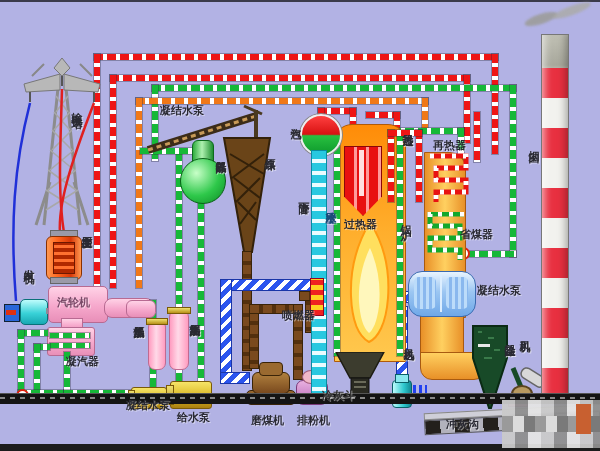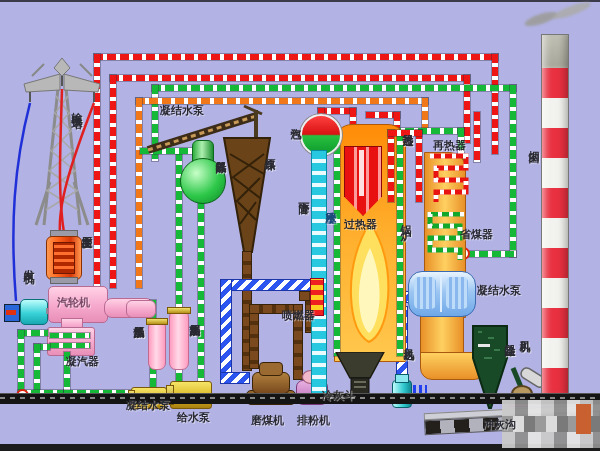--- a/index.html
+++ b/index.html
@@ -285,15 +285,15 @@
   <div class="lbl vert" style="left:401px;top:126px;letter-spacing:0;">过热器</div>
   <div class="lbl vert" style="left:399px;top:216px;letter-spacing:5px;">锅炉</div>
   <div class="lbl" style="left:433px;top:139px;">再热器</div>
   <div class="lbl" style="left:460px;top:228px;">省煤器</div>
   <div class="lbl" style="left:477px;top:284px;">凝结水泵</div>
   <div class="lbl vert" style="left:402px;top:340px;letter-spacing:0;">送风机</div>
   <div class="lbl" style="left:322px;top:389px;color:#333;">冷灰斗</div>
   <div class="lbl vert" style="left:503px;top:336px;letter-spacing:0;">除尘器</div>
   <div class="lbl vert" style="left:518px;top:332px;letter-spacing:0;">引风机</div>
   <div class="lbl vert" style="left:527px;top:141px;letter-spacing:2px;">烟囱</div>
-  <div class="lbl" style="left:446px;top:418px;margin-left:37px;">冲灰沟</div>
+  <div class="lbl" style="left:446px;top:418px;">冲灰沟</div>
 
 </div>
 
 </body></html>

